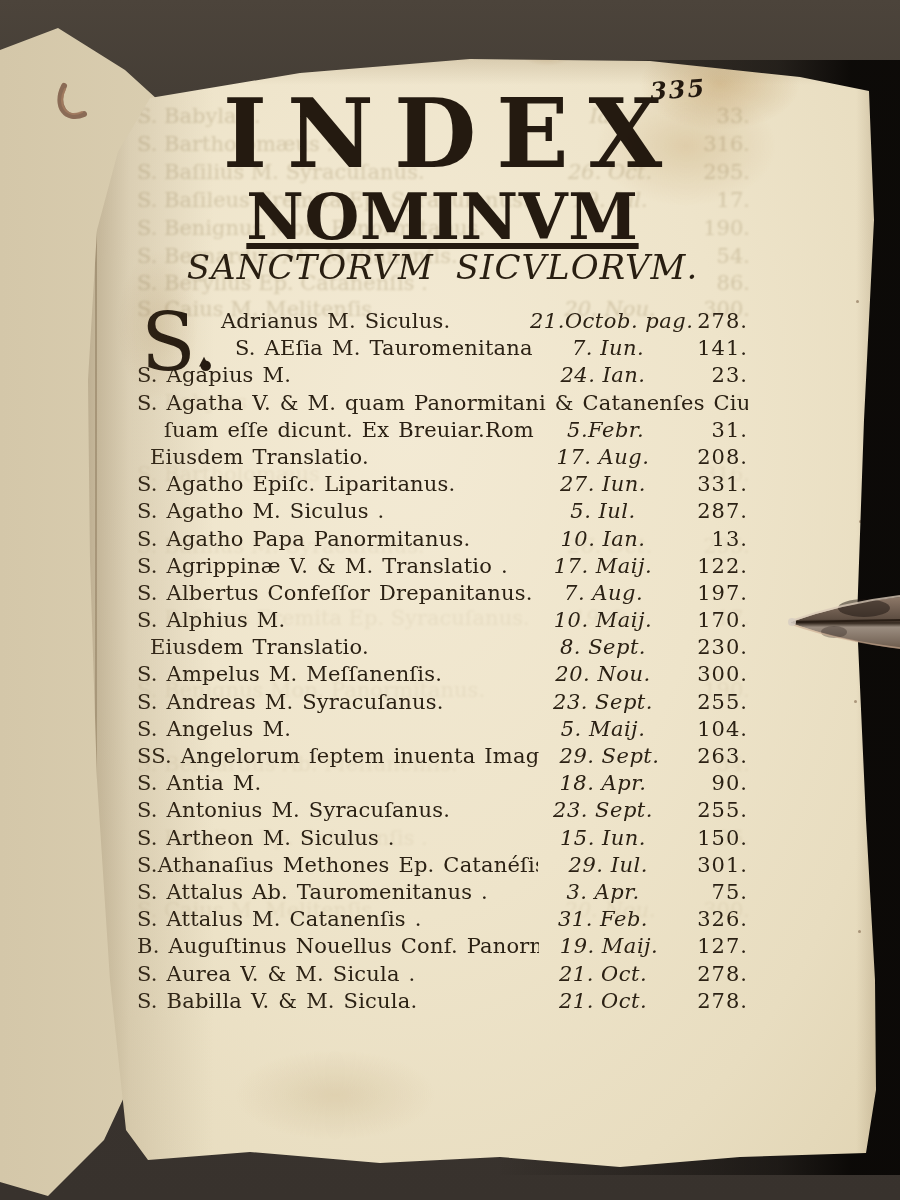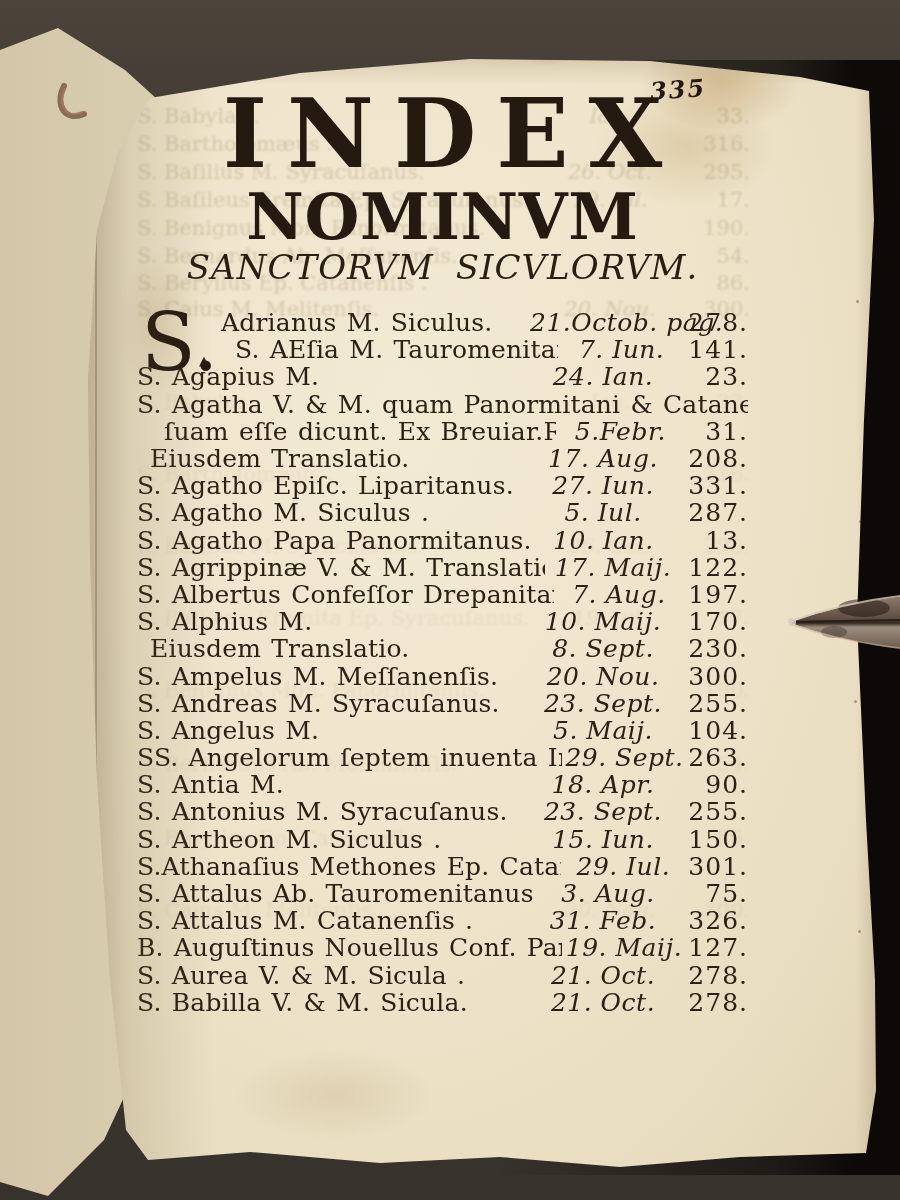--- a/index.html
+++ b/index.html
@@ -41,25 +41,25 @@
   .ghost-row .g-date{width:140px;text-align:center;font-style:italic;white-space:nowrap;}
   .ghost-row .g-page{width:70px;text-align:right;white-space:nowrap;}
 
   
   .content{position:absolute;left:0;top:0;width:900px;height:1200px;color:#2b2114;}
   .folio{position:absolute;left:650px;top:74px;width:80px;font-style:italic;font-weight:bold;
     font-size:24px;letter-spacing:2px;transform:rotate(-4deg);color:#241a10;}
   .t-index{position:absolute;left:137px;width:611px;top:86px;text-align:center;
     font-size:95px;font-weight:bold;letter-spacing:.21em;line-height:1;color:#241a10;text-indent:.21em;}
   .t-nominvm{position:absolute;left:137px;width:611px;top:186px;text-align:center;
-    font-size:63px;font-weight:bold;letter-spacing:.01em;line-height:1;color:#241a10;}
+    font-size:63px;font-weight:bold;letter-spacing:.01em;line-height:1;color:#241a10;text-decoration:underline;}
   .t-sub{position:absolute;left:120px;width:645px;top:250px;text-align:center;
     font-size:34px;font-style:italic;letter-spacing:.03em;word-spacing:10px;line-height:1;color:#281e11;}
   .list{position:absolute;left:137px;right:152px;top:309px;}
-  .entry{display:flex;align-items:center;height:27.2px;font-size:25px;white-space:nowrap;}
+  .entry{display:flex;align-items:flex-start;height:27.2px;font-size:21px;white-space:nowrap;}
   .entry .e-name{flex:1 1 auto;overflow:hidden;letter-spacing:.2px;word-spacing:2px;}
   .entry .e-date{width:146px;text-align:center;font-style:italic;letter-spacing:.5px;}
   .entry .e-page{width:72px;text-align:right;letter-spacing:1px;}
   .entry.style-full .e-name{flex:1 1 100%;}
   .entry.style-drop1 .e-name{padding-left:84px;}
   .entry.style-drop2 .e-name{padding-left:98px;}
   .entry.style-hang .e-name{padding-left:27px;}
   .entry.style-indent .e-name{padding-left:13px;}
   .dropcap{position:absolute;left:4px;top:-6px;font-size:80px;line-height:1;color:#241a10;}
   .dropcap-orn{position:absolute;left:62px;top:44px;font-size:13px;color:#241a10;}
@@ -272,21 +272,21 @@
     <span class="e-date">15. Iun.</span>
     <span class="e-page">150.</span>
   </div>
           <div class="entry style-normal">
     <span class="e-name">S.Athanaſius Methones Ep. Catanéſis.</span>
     <span class="e-date">29. Iul.</span>
     <span class="e-page">301.</span>
   </div>
           <div class="entry style-normal">
     <span class="e-name">S. Attalus Ab. Tauromenitanus .</span>
-    <span class="e-date">3. Aug.</span>
+    <span class="e-date">3. Apr.</span>
     <span class="e-page">75.</span>
   </div>
           <div class="entry style-normal">
     <span class="e-name">S. Attalus M. Catanenſis .</span>
     <span class="e-date">31. Feb.</span>
     <span class="e-page">326.</span>
   </div>
           <div class="entry style-normal">
     <span class="e-name">B. Auguſtinus Nouellus Conf. Panorm.</span>
     <span class="e-date">19. Maij.</span>

